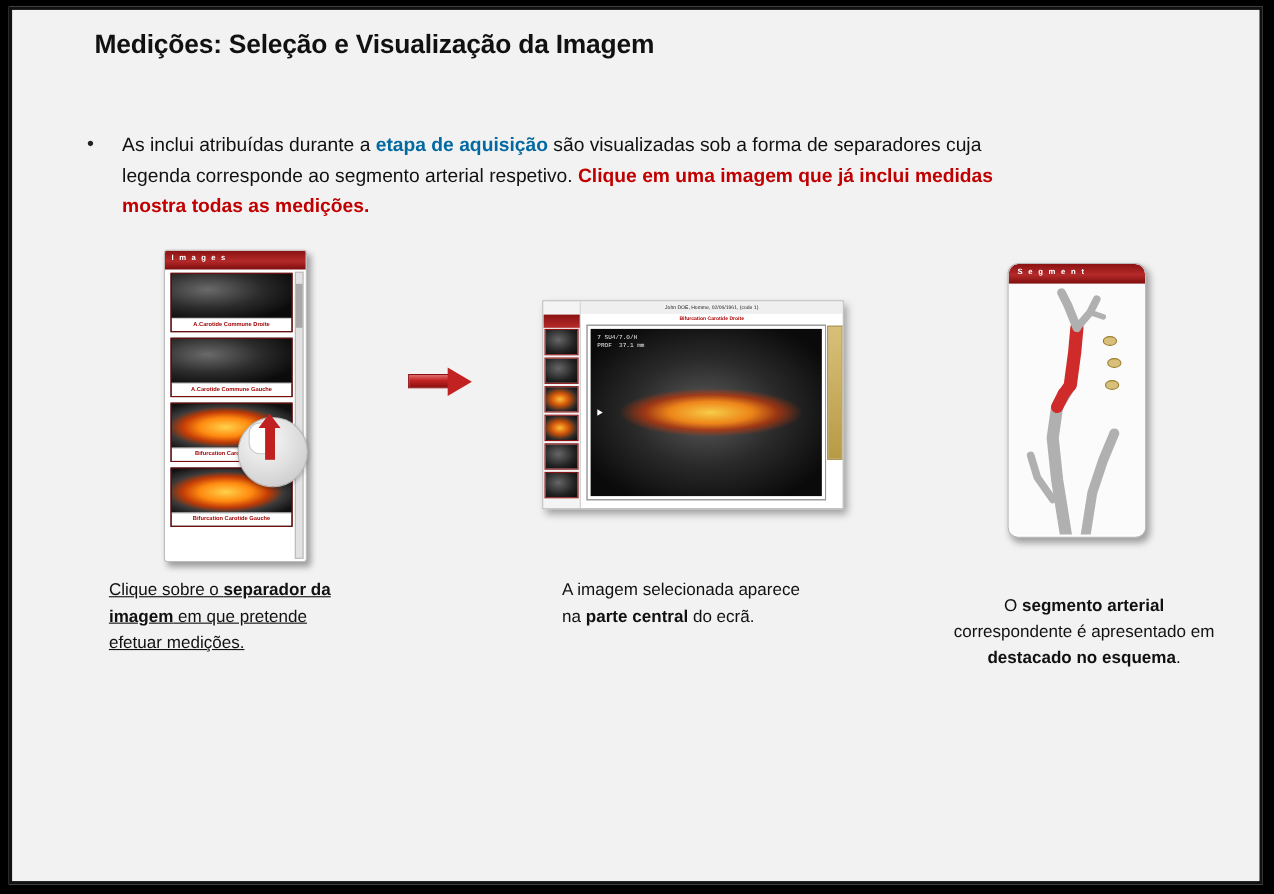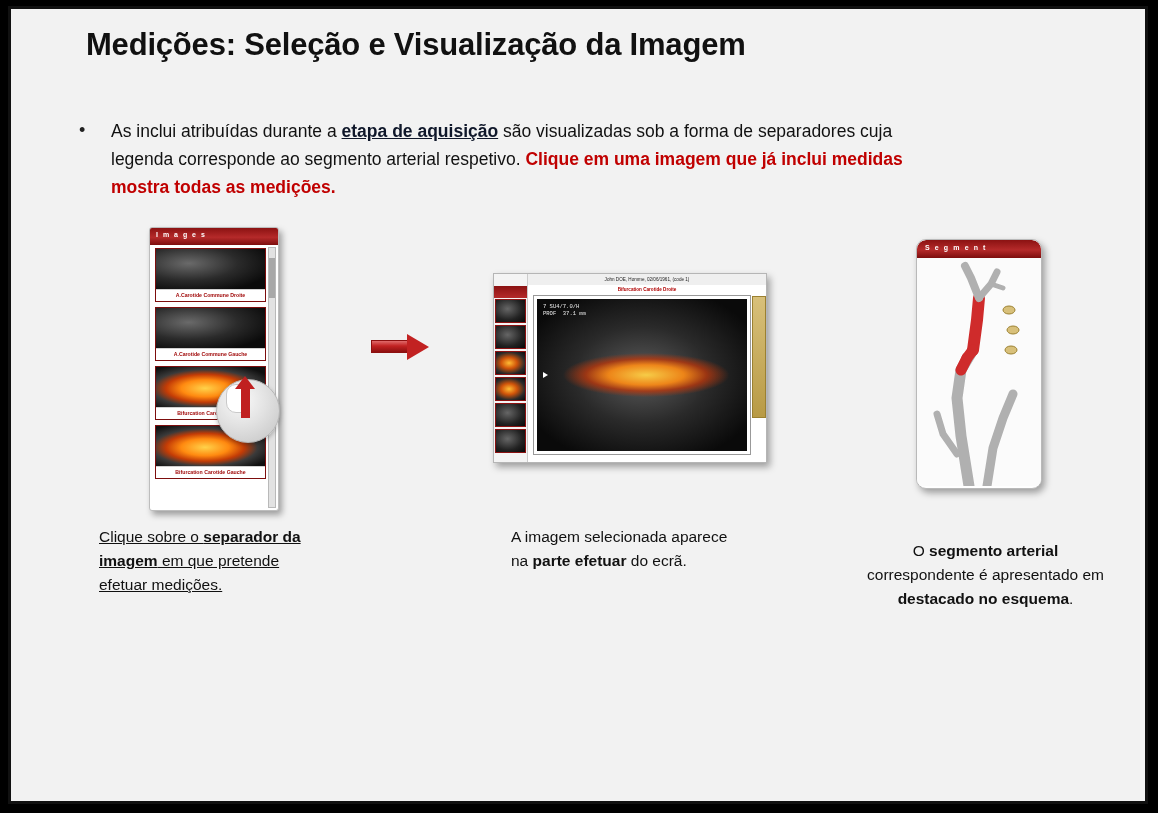--- a/index.html
+++ b/index.html
@@ -21,21 +21,21 @@
     height: 798px;
     background: #f2f2f2;
     border: 3px solid #111;
     box-sizing: border-box;
     overflow: hidden;
   }
   .title {
     position: absolute;
     left: 75px;
     top: 18px;
-    font-size: 31px;
+    font-size: 24px;
     font-weight: bold;
     color: #111;
     letter-spacing: -0.2px;
   }
   .bullet-block {
     position: absolute;
     left: 68px;
     top: 108px;
     width: 830px;
   }
@@ -50,23 +50,22 @@
     margin-left: 32px;
     font-size: 17.5px;
     line-height: 28px;
     color: #111;
   }
   .red {
     color: #c00000;
     font-weight: bold;
   }
   .red-underline {
-    color: #0f172a;
-    font-weight: bold;
-    text-decoration: underline;
+    color: #0369a1;
+    font-weight: bold;
   }
 
   
   .fig1 {
     position: absolute;
     left: 138px;
     top: 218px;
     width: 128px;
     height: 282px;
     background: #ffffff;
@@ -452,20 +451,20 @@
         </g>
       </svg>
     </div>
   </div>
 
   <div class="caption c1">
     <span>Clique sobre o </span><b>separador da imagem</b><span> em que pretende efetuar medições.</span>
   </div>
 
   <div class="caption c2">
-    <span>A imagem selecionada aparece na </span><b>parte efetuar</b><span> do ecrã.</span>
+    <span>A imagem selecionada aparece na </span><b>parte central</b><span> do ecrã.</span>
   </div>
 
   <div class="caption c3">
     <span>O </span><b>segmento arterial</b><span> correspondente é apresentado em </span><b>destacado no esquema</b><span>.</span>
   </div>
 
 </div>
 
 </body></html>

